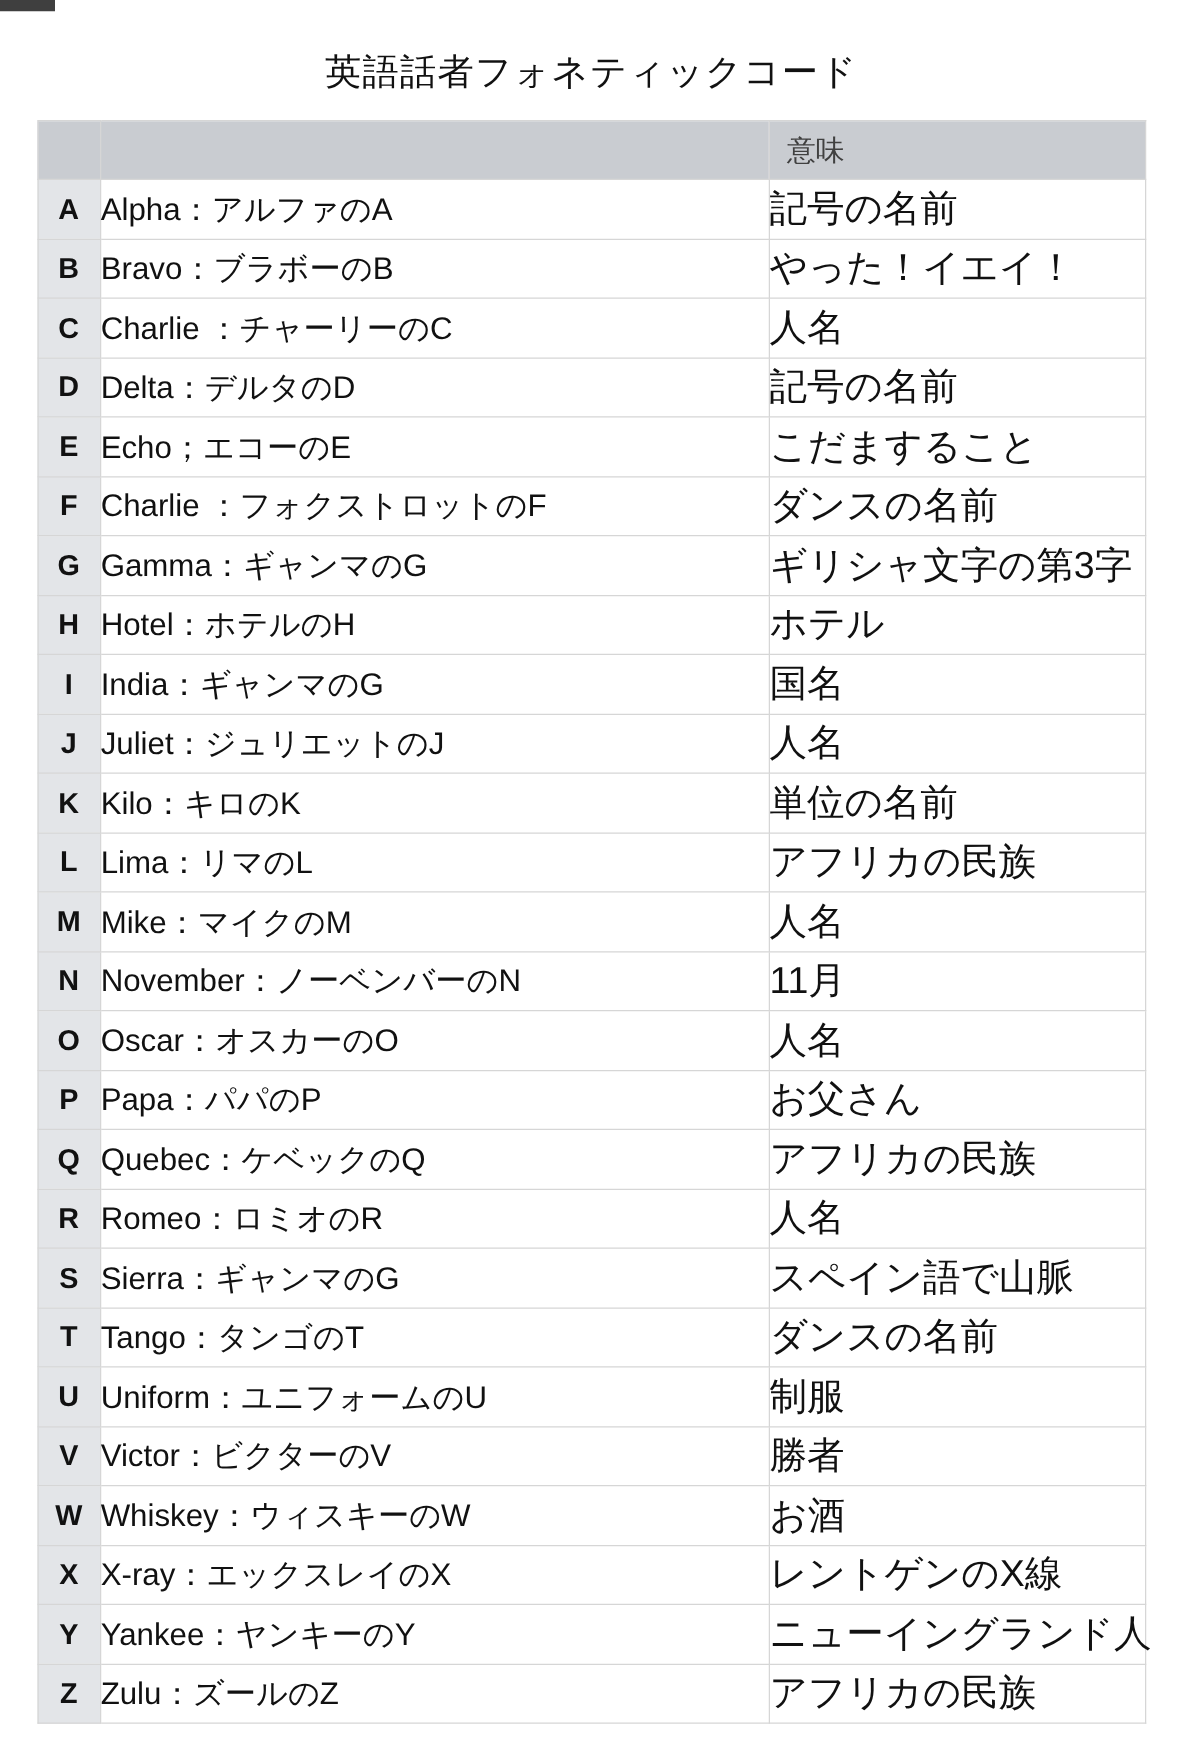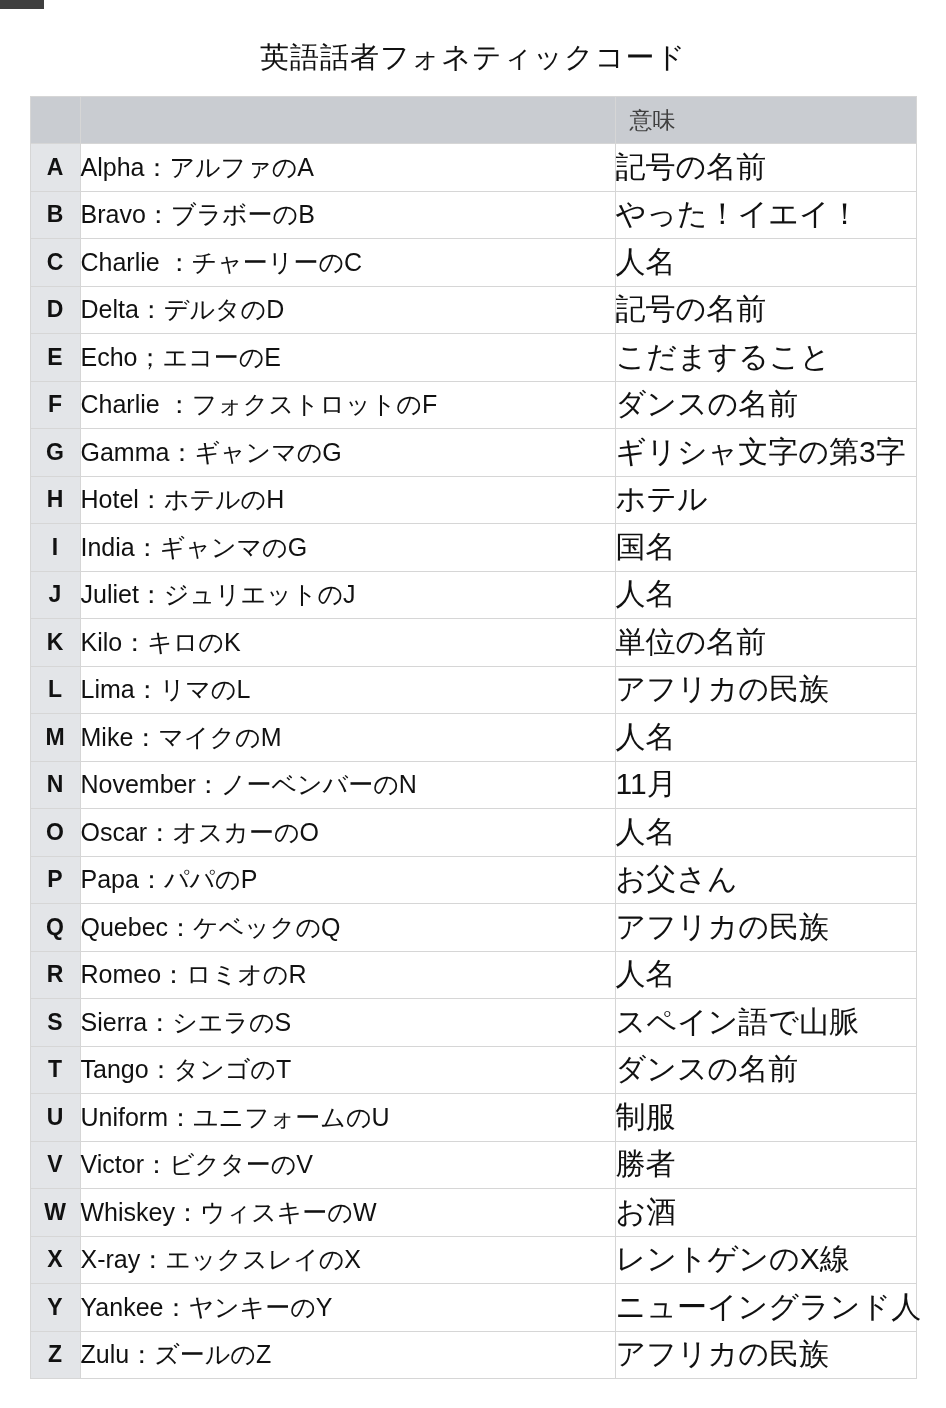--- a/index.html
+++ b/index.html
@@ -198,21 +198,21 @@
         <td class="word">Quebec：ケベックのQ</td>
         <td class="meaning">アフリカの民族</td>
       </tr>
       <tr>
         <td class="letter">R</td>
         <td class="word">Romeo：ロミオのR</td>
         <td class="meaning">人名</td>
       </tr>
       <tr>
         <td class="letter">S</td>
-        <td class="word">Sierra：シエラのS</td>
+        <td class="word">Sierra：ギャンマのG</td>
         <td class="meaning">スペイン語で山脈</td>
       </tr>
       <tr>
         <td class="letter">T</td>
         <td class="word">Tango：タンゴのT</td>
         <td class="meaning">ダンスの名前</td>
       </tr>
       <tr>
         <td class="letter">U</td>
         <td class="word">Uniform：ユニフォームのU</td>

